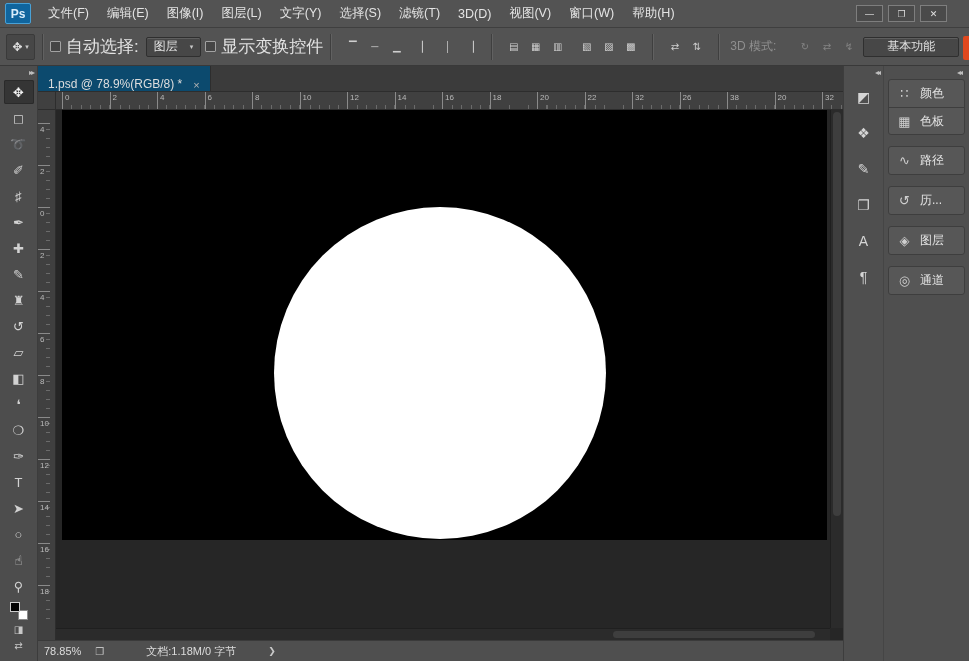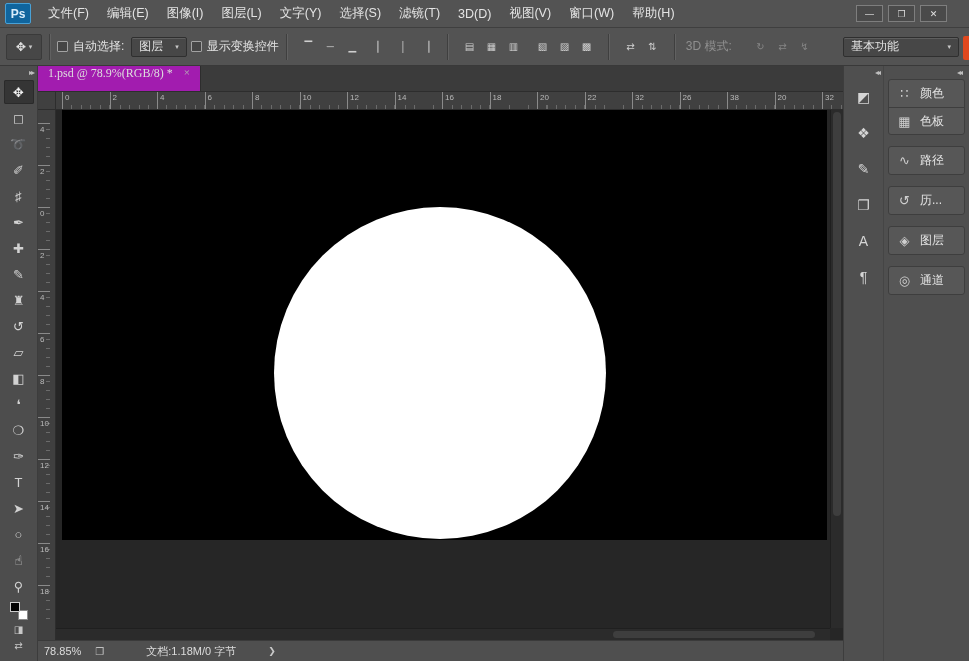--- a/index.html
+++ b/index.html
@@ -19,31 +19,31 @@
              font-size:9px; display:flex; align-items:center; justify-content:center; }
 
   
   .optionsbar { position:absolute; left:0; top:28px; width:100%; height:38px; background:#535353;
                 border-bottom:1px solid #393939; display:flex; align-items:center; padding-left:6px; }
   .opt-tool { width:36px; height:26px; background:#474747; border:1px solid #3a3a3a; border-radius:2px;
               display:flex; align-items:center; justify-content:center; gap:3px; color:#e0e0e0; font-size:12px; }
   .sep { width:1px; height:26px; background:#3f3f3f; box-shadow:1px 0 0 #616161; margin:0 7px; flex:none; }
   .checkbox { width:11px; height:11px; border:1px solid #a2a2a2; background:#454545; border-radius:1px;
               margin-right:5px; flex:none; }
-  .opt-label { font-size:12px; color:#e2e2e2; white-space:nowrap; }
+  .opt-label { font-size:17px; color:#e2e2e2; white-space:nowrap; }
   .dropdown { height:20px; background:#474747; border:1px solid #2f2f2f; box-shadow:inset 0 1px 0 #5e5e5e;
               border-radius:2px; display:flex; align-items:center; padding:0 7px; gap:12px; color:#e2e2e2;
               font-size:12px; margin:0 4px 0 7px; white-space:nowrap; }
   .dd-arrow { font-size:7px; color:#c8c8c8; }
   .icon-group { display:flex; gap:3px; margin:0 5px; flex:none; }
   .icon-btn { width:19px; height:21px; display:flex; align-items:center; justify-content:center;
               color:#cfcfcf; font-size:10px; border-radius:2px; }
   .mode-label { color:#8f8f8f; font-size:12px; margin:0 14px 0 4px; white-space:nowrap; }
   .icon-btn.disabled { color:#848484; }
-  .workspace-dd { margin-left:auto; margin-right:10px; width:116px; justify-content:space-between; }
+  .workspace-dd { margin-left:auto; margin-right:10px; width:116px; justify-content:space-between;flex-direction:column; }
   .edge-accent { position:absolute; right:0; top:36px; width:6px; height:24px; background:#e0481e;
                  border-radius:2px 0 0 2px; }
 
   
   .toolscol { position:absolute; left:0; top:66px; width:38px; height:595px; background:#4d4d4d;
               border-right:1px solid #3c3c3c; display:flex; flex-direction:column; align-items:center; }
   .col-chevron { height:13px; width:100%; color:#bdbdbd; font-size:8px; text-align:right;
                  padding:2px 4px 0 0; letter-spacing:-2px; }
   .tool-btn { width:30px; height:24px; margin:1px 0; display:flex; align-items:center; justify-content:center;
               color:#d2d2d2; font-size:13px; border-radius:2px; flex:none; }
@@ -51,22 +51,22 @@
   .tool-footer { margin-top:3px; display:flex; flex-direction:column; align-items:center; gap:3px; }
   .swatches { position:relative; width:18px; height:18px; }
   .swatch-bg { position:absolute; right:0; bottom:0; width:10px; height:10px; background:#ffffff; border:1px solid #8a8a8a; }
   .swatch-fg { position:absolute; left:0; top:0; width:10px; height:10px; background:#000000; border:1px solid #cccccc; }
   .mini-icon { color:#c8c8c8; font-size:10px; height:13px; display:flex; align-items:center; }
 
   
   .editor { position:absolute; left:38px; top:66px; width:805px; height:595px; }
   .tabbar { position:absolute; left:0; top:0; width:100%; height:26px; background:#3b3b3b;
             border-bottom:1px solid #2d2d2d; display:flex; }
-  .tab { background:#a21caf; border-right:1px solid #2d2d2d; display:flex; align-items:flex-start;
-         padding:0 10px; gap:11px; color:#dddddd; font-size:12px; white-space:nowrap;font-family:Liberation Serif, serif; }
+  .tab { background:#0c4a6e; border-right:1px solid #2d2d2d; display:flex; align-items:flex-end;
+         padding:0 10px; gap:11px; color:#dddddd; font-size:12px; white-space:nowrap; }
   .tab-close { color:#b5b5b5; font-size:11px; }
 
   .rulerrow { position:absolute; left:0; top:26px; width:100%; height:18px; }
   .corner { position:absolute; left:0; top:0; width:18px; height:18px; background:#404040;
             border-right:1px solid #2d2d2d; border-bottom:1px solid #2d2d2d; }
   .hruler { position:absolute; left:18px; top:0; right:0; height:18px; background:#404040;
             border-bottom:1px solid #2d2d2d; overflow:hidden; display:flex; padding-left:6px; }
   .hcell { flex:0 0 47.5px; border-left:1px solid #8a8a8a; color:#b9b9b9; font-size:8px;
            padding:1px 0 0 2px;
            background:repeating-linear-gradient(90deg, transparent 0 8.5px, #6b6b6b 8.5px 9.5px) left bottom / 100% 4px no-repeat; }

